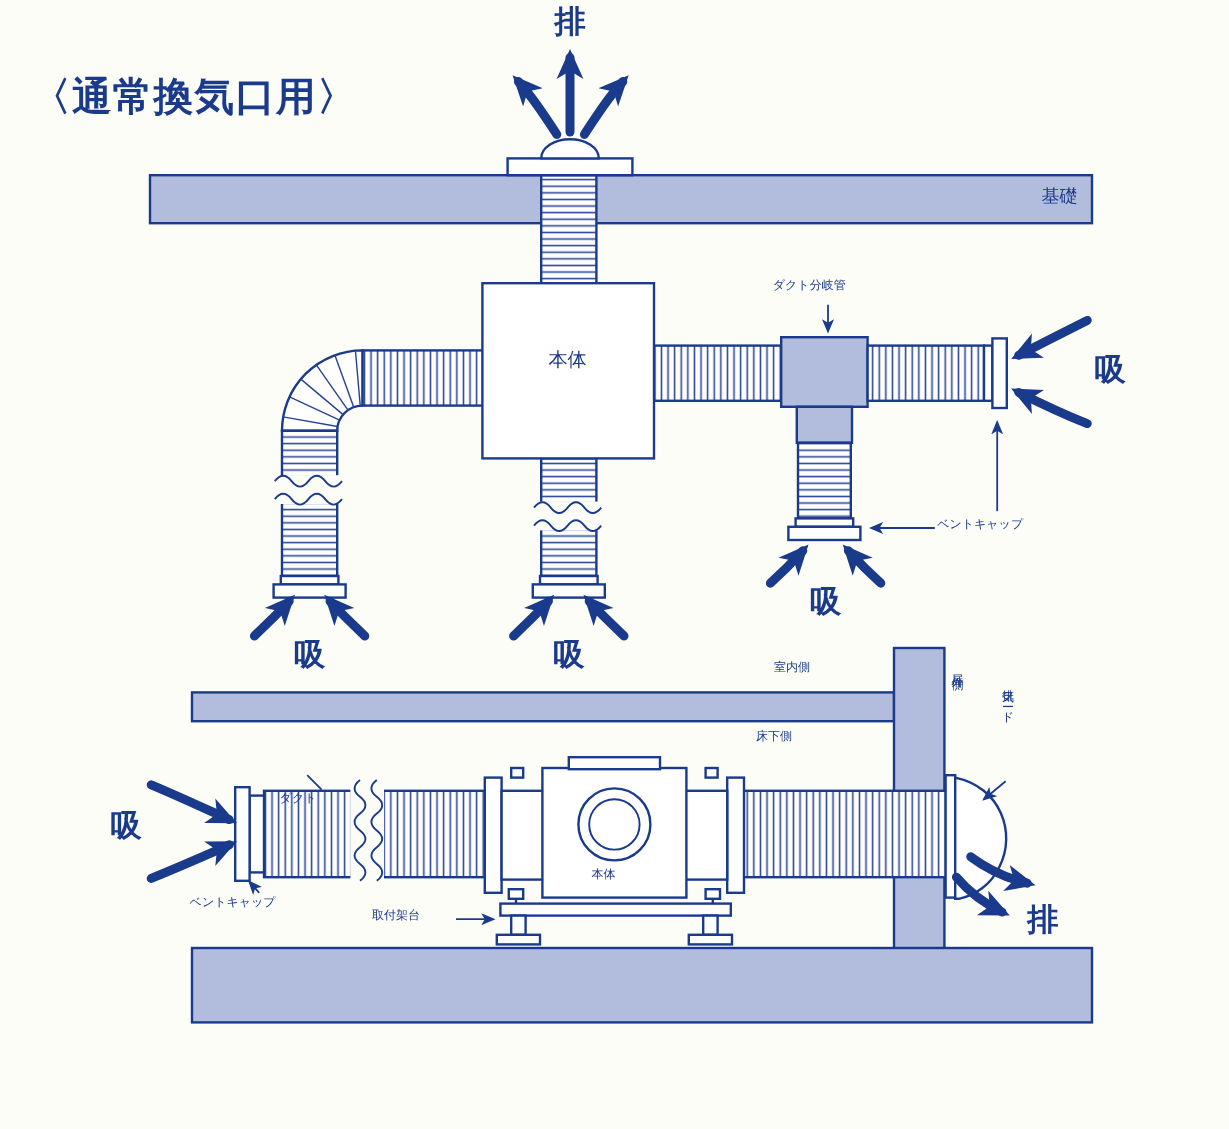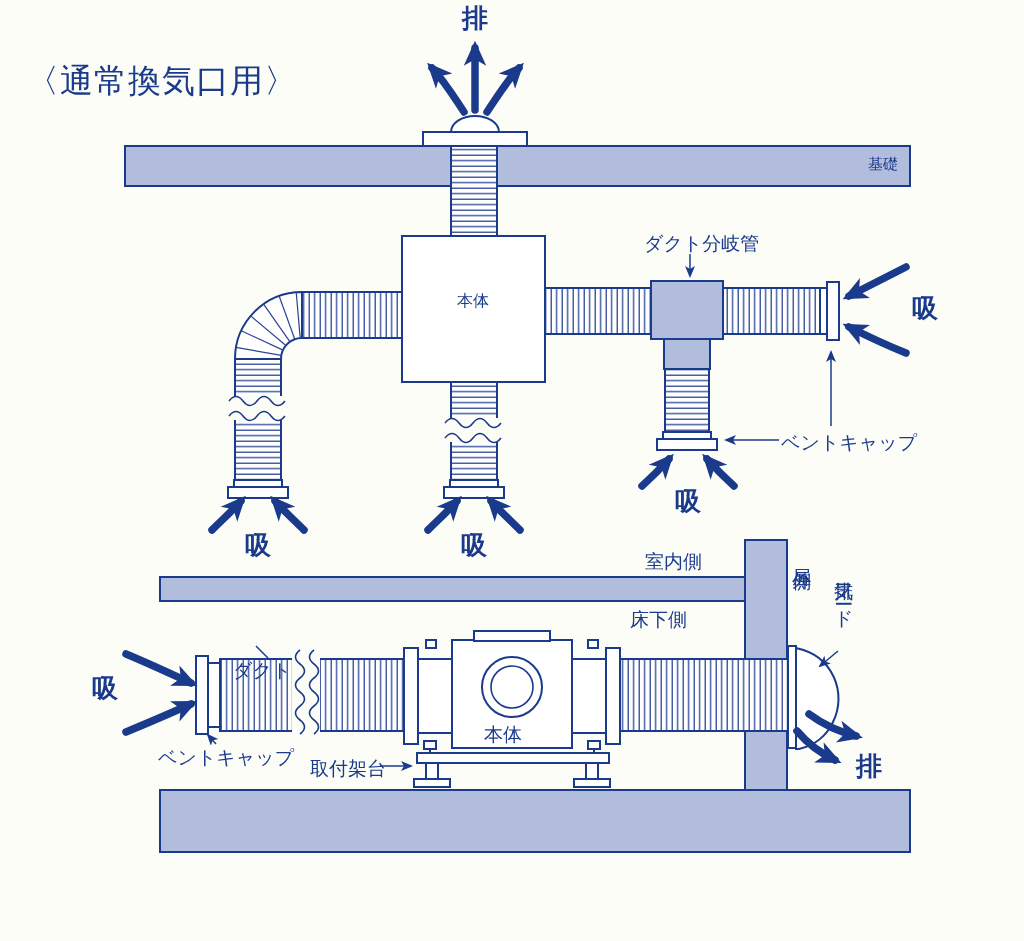--- a/index.html
+++ b/index.html
@@ -9,25 +9,25 @@
   .band{fill:#b2bcdc;stroke:#1a3a8c;stroke-width:2}
   .white{fill:#ffffff;stroke:#1a3a8c;stroke-width:2}
   .blue{fill:#b2bcdc;stroke:#1a3a8c;stroke-width:2}
   .ductV{fill:url(#corrV);stroke:#1a3a8c;stroke-width:2}
   .ductH{fill:url(#corrH);stroke:#1a3a8c;stroke-width:2}
   .flow path{fill:none;stroke:#1a3a8c;stroke-width:7.5;stroke-linecap:round;marker-end:url(#ahF)}
   .leader{fill:none;stroke:#1a3a8c;stroke-width:1.5}
   .wave{fill:none;stroke:#1a3a8c;stroke-width:1.6}
   .thin{stroke:#2a4494;stroke-width:1.2}
   .gap{fill:#fdfdf7;stroke:none}
-  .lbl{position:absolute;color:#1a3a8c;font-size:19px;white-space:nowrap;line-height:1.15}
+  .lbl{position:absolute;color:#1a3a8c;font-size:10px;white-space:nowrap;line-height:1.15}
   .big{font-size:26px;font-weight:bold}
   .ctr{transform:translateX(-50%)}
   .vert{writing-mode:vertical-rl;text-orientation:upright;letter-spacing:2px}
-  .title{font-size:33px;font-weight:normal;letter-spacing:1px}
+  .title{font-size:33px;font-weight:bold;letter-spacing:1px}
 </style>
 </head>
 <body>
 
 <div class="page">
 
 <svg width="1024" height="941" viewBox="0 0 1024 941">
   <defs>
     <pattern id="corrV" width="8" height="5.5" patternUnits="userSpaceOnUse">
       <rect width="8" height="5.5" fill="#ffffff"></rect>

